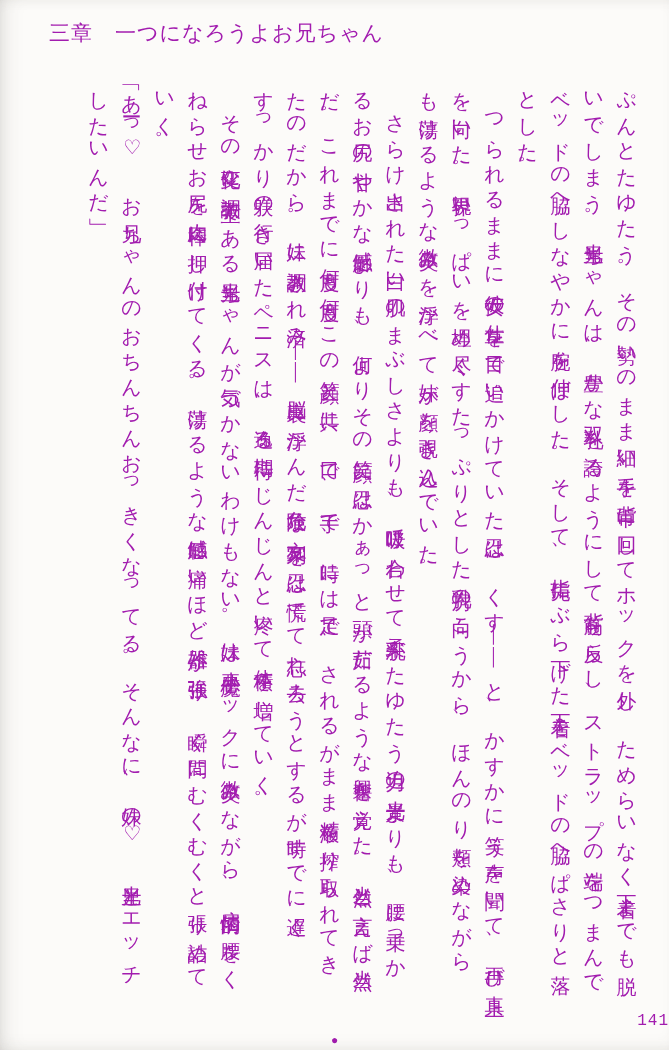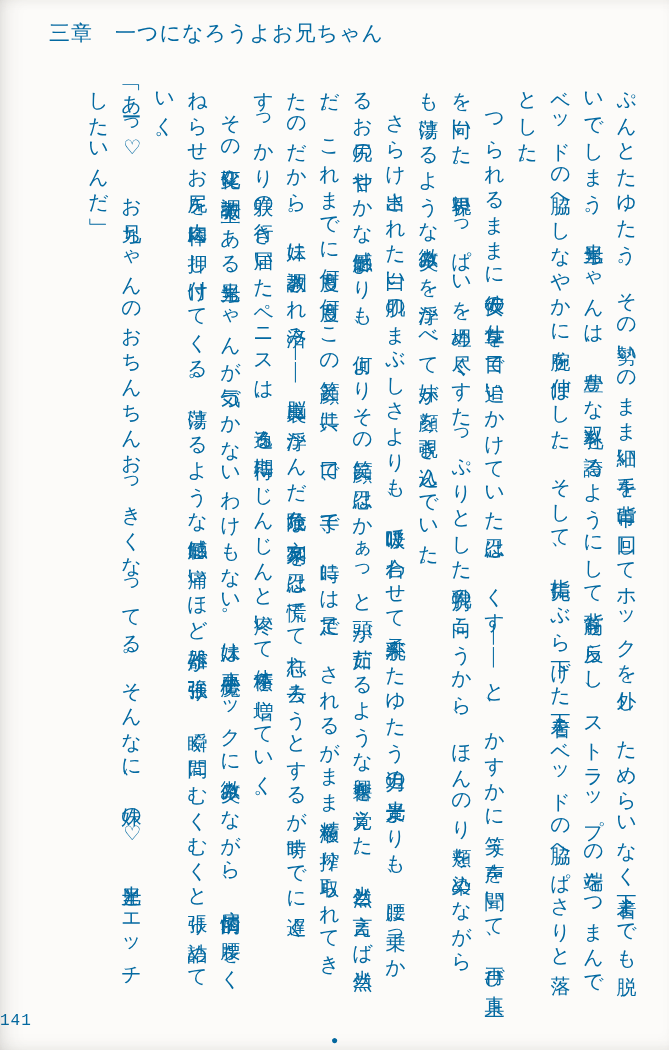--- a/index.html
+++ b/index.html
@@ -2,21 +2,21 @@
 <html lang="ja"><head>
 <meta charset="utf-8">
 <style>
   html, body { margin: 0; padding: 0; background: #e8e6e2; }
   .page {
     position: relative;
     width: 669px;
     height: 1050px;
     margin: 0 auto;
     background: #fcfbf9;
-    color: #0369a1;
+    color: #a21caf;
     font-family: "Liberation Serif", "DejaVu Serif", serif;
     overflow: hidden;
   }
   
   .page::after {
     content: "";
     position: absolute;
     inset: 0;
     pointer-events: none;
     box-shadow:
@@ -44,21 +44,21 @@
     letter-spacing: 2.6px;      
     line-break: strict;
     word-break: normal;
   }
   .text-block p { margin: 0; padding: 0; }
   .page-number {
     position: absolute;
     top: 1012px;
     left: 0;
     width: 100%;
-    text-align: left;
+    text-align: right;
     font-family: "Liberation Mono", "DejaVu Sans Mono", monospace;
     font-size: 16px;
     letter-spacing: 1px;
   }
   .footer-dot {
     position: absolute;
     top: 1034px;
     left: 0;
     width: 100%;
     text-align: center;

